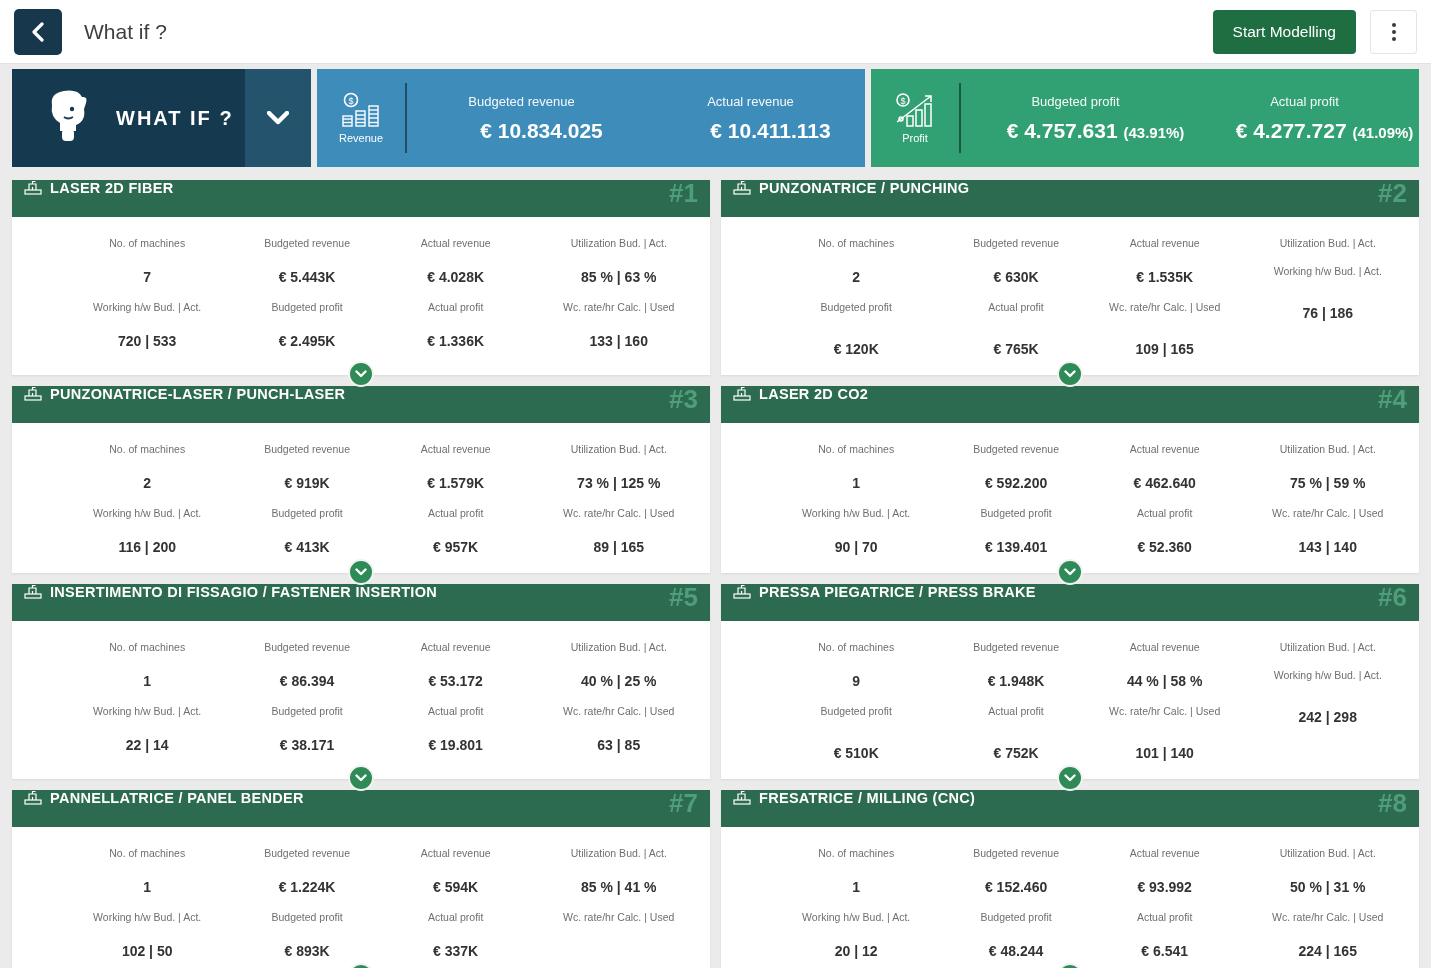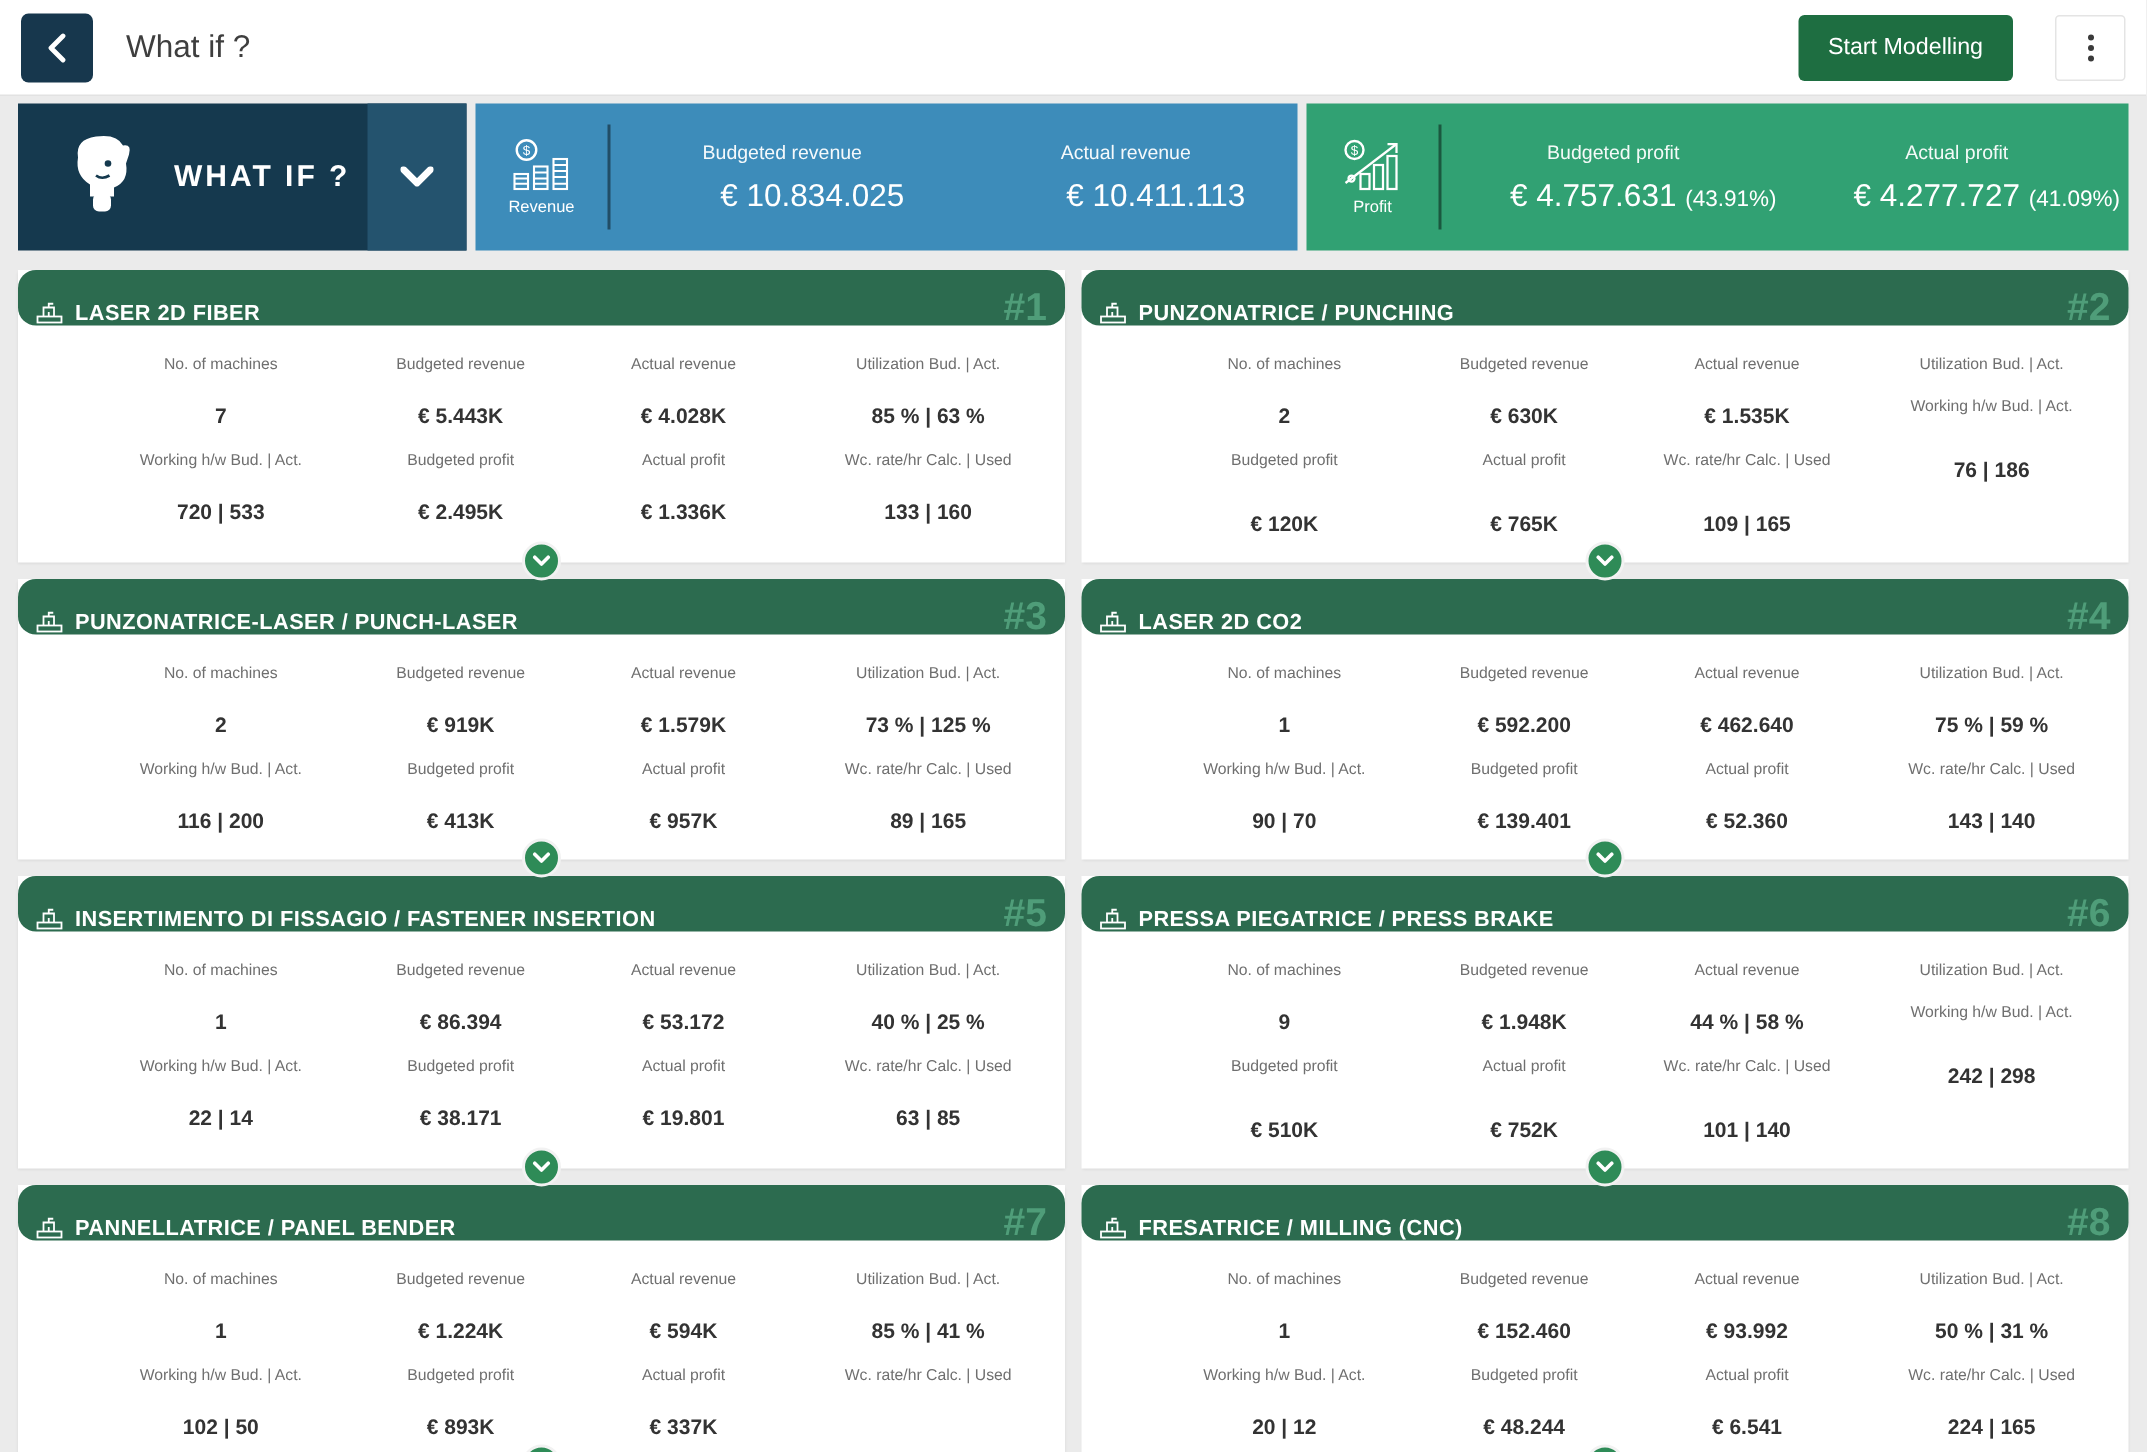--- a/index.html
+++ b/index.html
@@ -2,48 +2,48 @@
 <html><head>
 <meta charset="utf-8">
 <style>
   * { margin:0; padding:0; box-sizing:border-box; }
   html,body { width:1431px; height:968px; background:#ebebeb; font-family:"Liberation Sans","DejaVu Sans",sans-serif; overflow:hidden; }
 
   
   .topbar { background:#ffffff; height:64px; display:flex; align-items:center; padding:0 14px; border-bottom:1px solid #e2e2e2; }
   .back-btn { width:48px; height:46px; background:#17374d; border:none; border-radius:5px; color:#fff; cursor:pointer; display:flex; align-items:center; justify-content:center; }
   .page-title { font-size:21px; font-weight:400; color:#3e3e3e; margin-left:22px; }
-  .topbar-right { margin-left:auto; display:flex; align-items:center; gap:28px; }
+  .topbar-right { margin-left:auto; display:flex; align-items:center; gap:14px; }
   .start-btn { background:#1e6e41; color:#fff; border:none; border-radius:4px; height:44px; padding:0 20px; font-size:15.5px; font-family:inherit; cursor:pointer; }
   .kebab-btn { width:47px; height:44px; background:#fff; border:1px solid #e4e4e4; border-radius:3px; cursor:pointer; display:flex; align-items:center; justify-content:center; }
   .kebab-dots { display:flex; flex-direction:column; gap:3px; }
   .kebab-dots i { width:4px; height:4px; border-radius:50%; background:#3a3a3a; }
 
   
   .summary { display:flex; margin:5px 12px 0 12px; gap:6px; height:98px; }
   .whatif-box { width:299px; background:#15394e; display:flex; align-items:center; cursor:pointer; position:relative; }
   .whatif-avatar { margin-left:30px; }
   .whatif-label { color:#fff; font-size:20px; font-weight:700; letter-spacing:2px; margin-left:22px; }
   .whatif-caret { margin-left:auto; width:66px; height:100%; background:#24536e; display:flex; align-items:center; justify-content:center; }
 
   .panel { flex:1; display:flex; align-items:center; color:#fff; }
   .panel.revenue { background:#3d8cba; }
   .panel.profit  { background:#31a173; }
   .panel-icon-col { width:88px; display:flex; flex-direction:column; align-items:center; gap:4px; }
   .panel-icon-label { font-size:11px; font-weight:400; }
   .panel-divider { width:2px; height:70px; background:rgba(0,0,0,0.45); }
   .metric { flex:1; text-align:center; }
   .metric-label { font-size:13px; font-weight:400; opacity:.95; margin-bottom:10px; }
-  .metric-value { font-size:21px; font-weight:400;padding-left:40px; }
+  .metric-value { font-size:21px; font-weight:700;padding-left:40px; }
   .metric-pct { font-size:15px; }
 
   
   .grid { display:grid; grid-template-columns:1fr 1fr; gap:11px; margin:13px 12px 0 12px; }
   .card { background:#fff; position:relative; box-shadow:0 1px 2px rgba(0,0,0,.08); }
-  .card-header { background:#2c6b4f; height:37px; display:flex; align-items:flex-end; padding:0 12px; color:#fff;border-radius:12px; }
+  .card-header { background:#2c6b4f; height:37px; display:flex; align-items:flex-start; padding:0 12px; color:#fff; }
   .card-title { font-size:14.5px; font-weight:700; letter-spacing:.3px; margin-left:8px; text-transform:uppercase; }
   .card-rank { margin-left:auto; font-size:26px; font-weight:700; color:#4f9d79; line-height:1; }
   .card-body { display:grid; grid-template-columns:27% 22.5% 23.5% 27%; padding:4px 4px 18px 4px;margin-left:44px; }
   .cell { text-align:center; }
   .lbl { font-size:10.5px; color:#6f6f6f; padding-top:16px; }
   .val { font-size:14px; font-weight:700; color:#333; padding-top:20px; }
   .expand-btn { position:absolute; left:50%; bottom:-12px; transform:translateX(-50%); width:26px; height:26px; border-radius:50%; background:#2e8b57; border:2px solid #f2f2f2; color:#fff; cursor:pointer; display:flex; align-items:center; justify-content:center; z-index:2; }
 
   svg { display:block; }
 </style>

